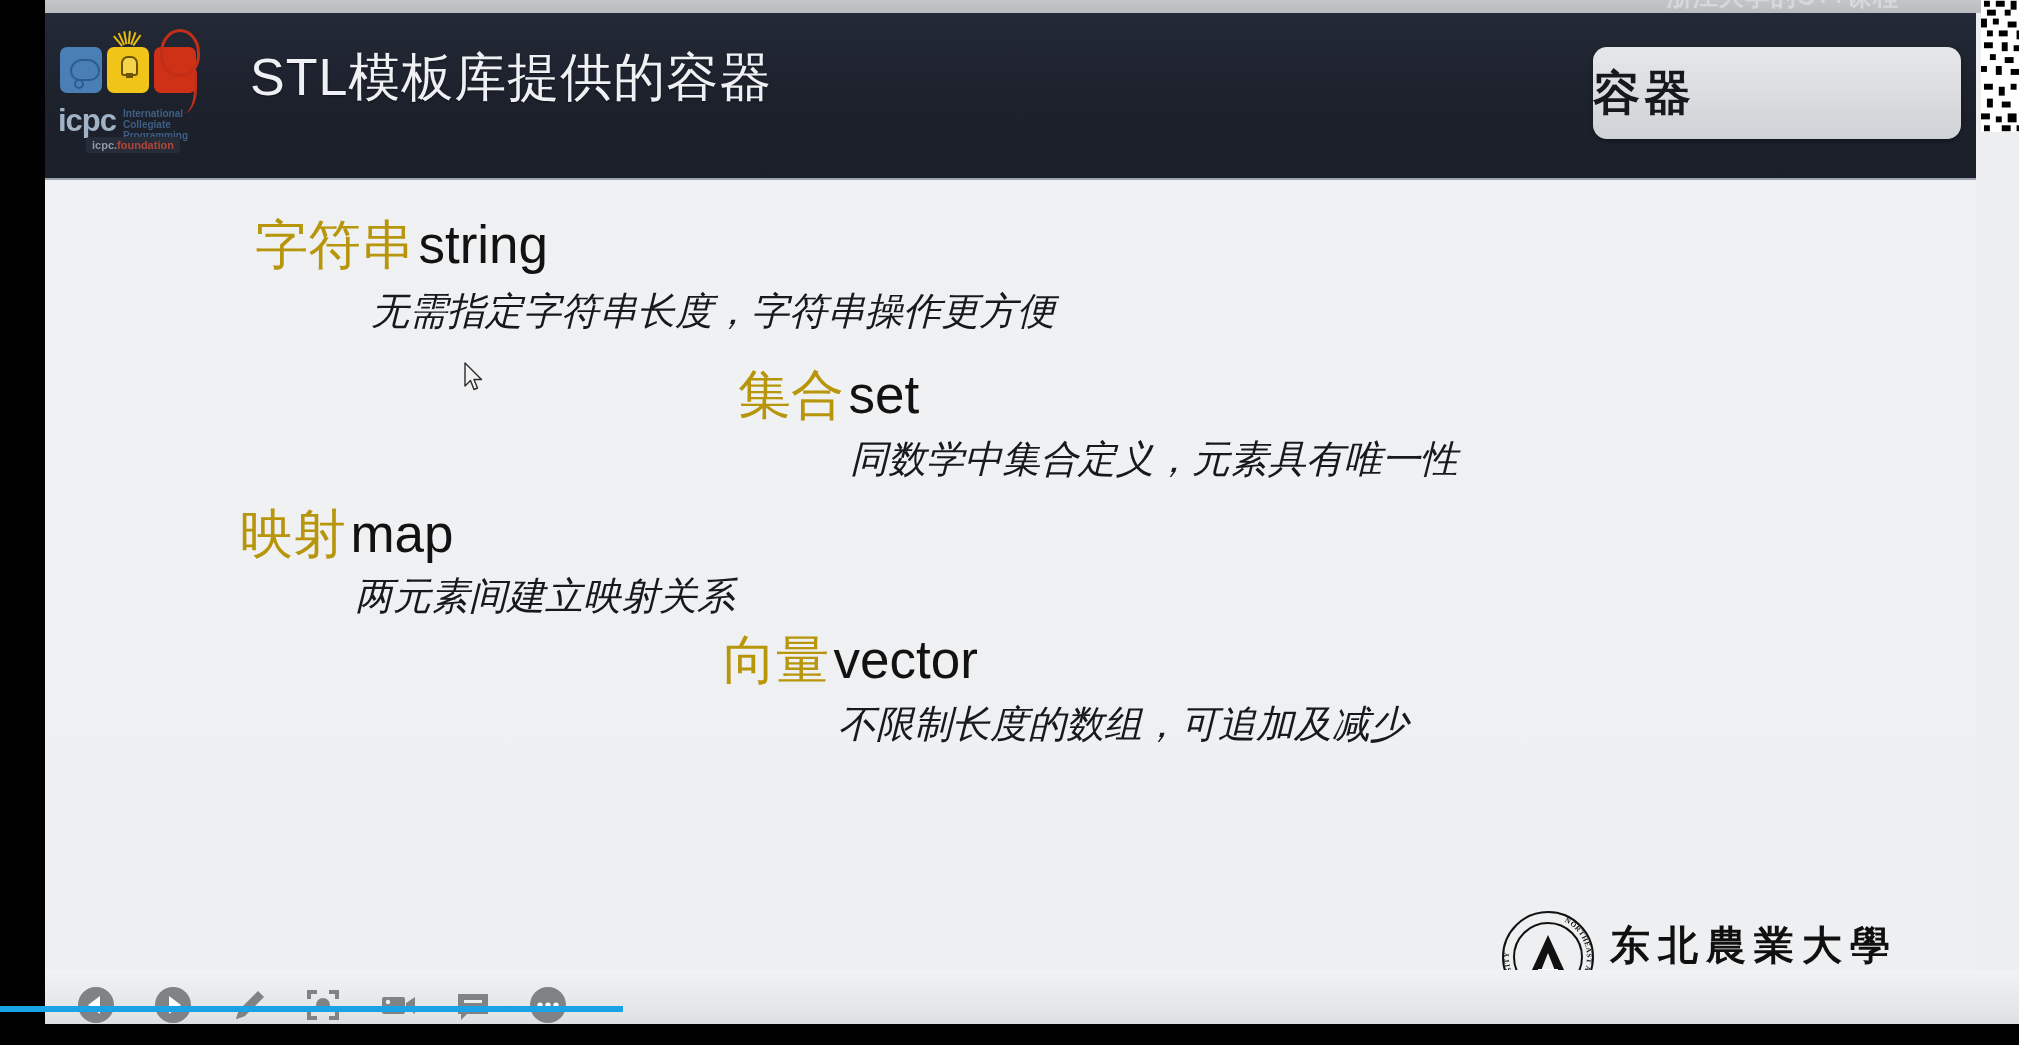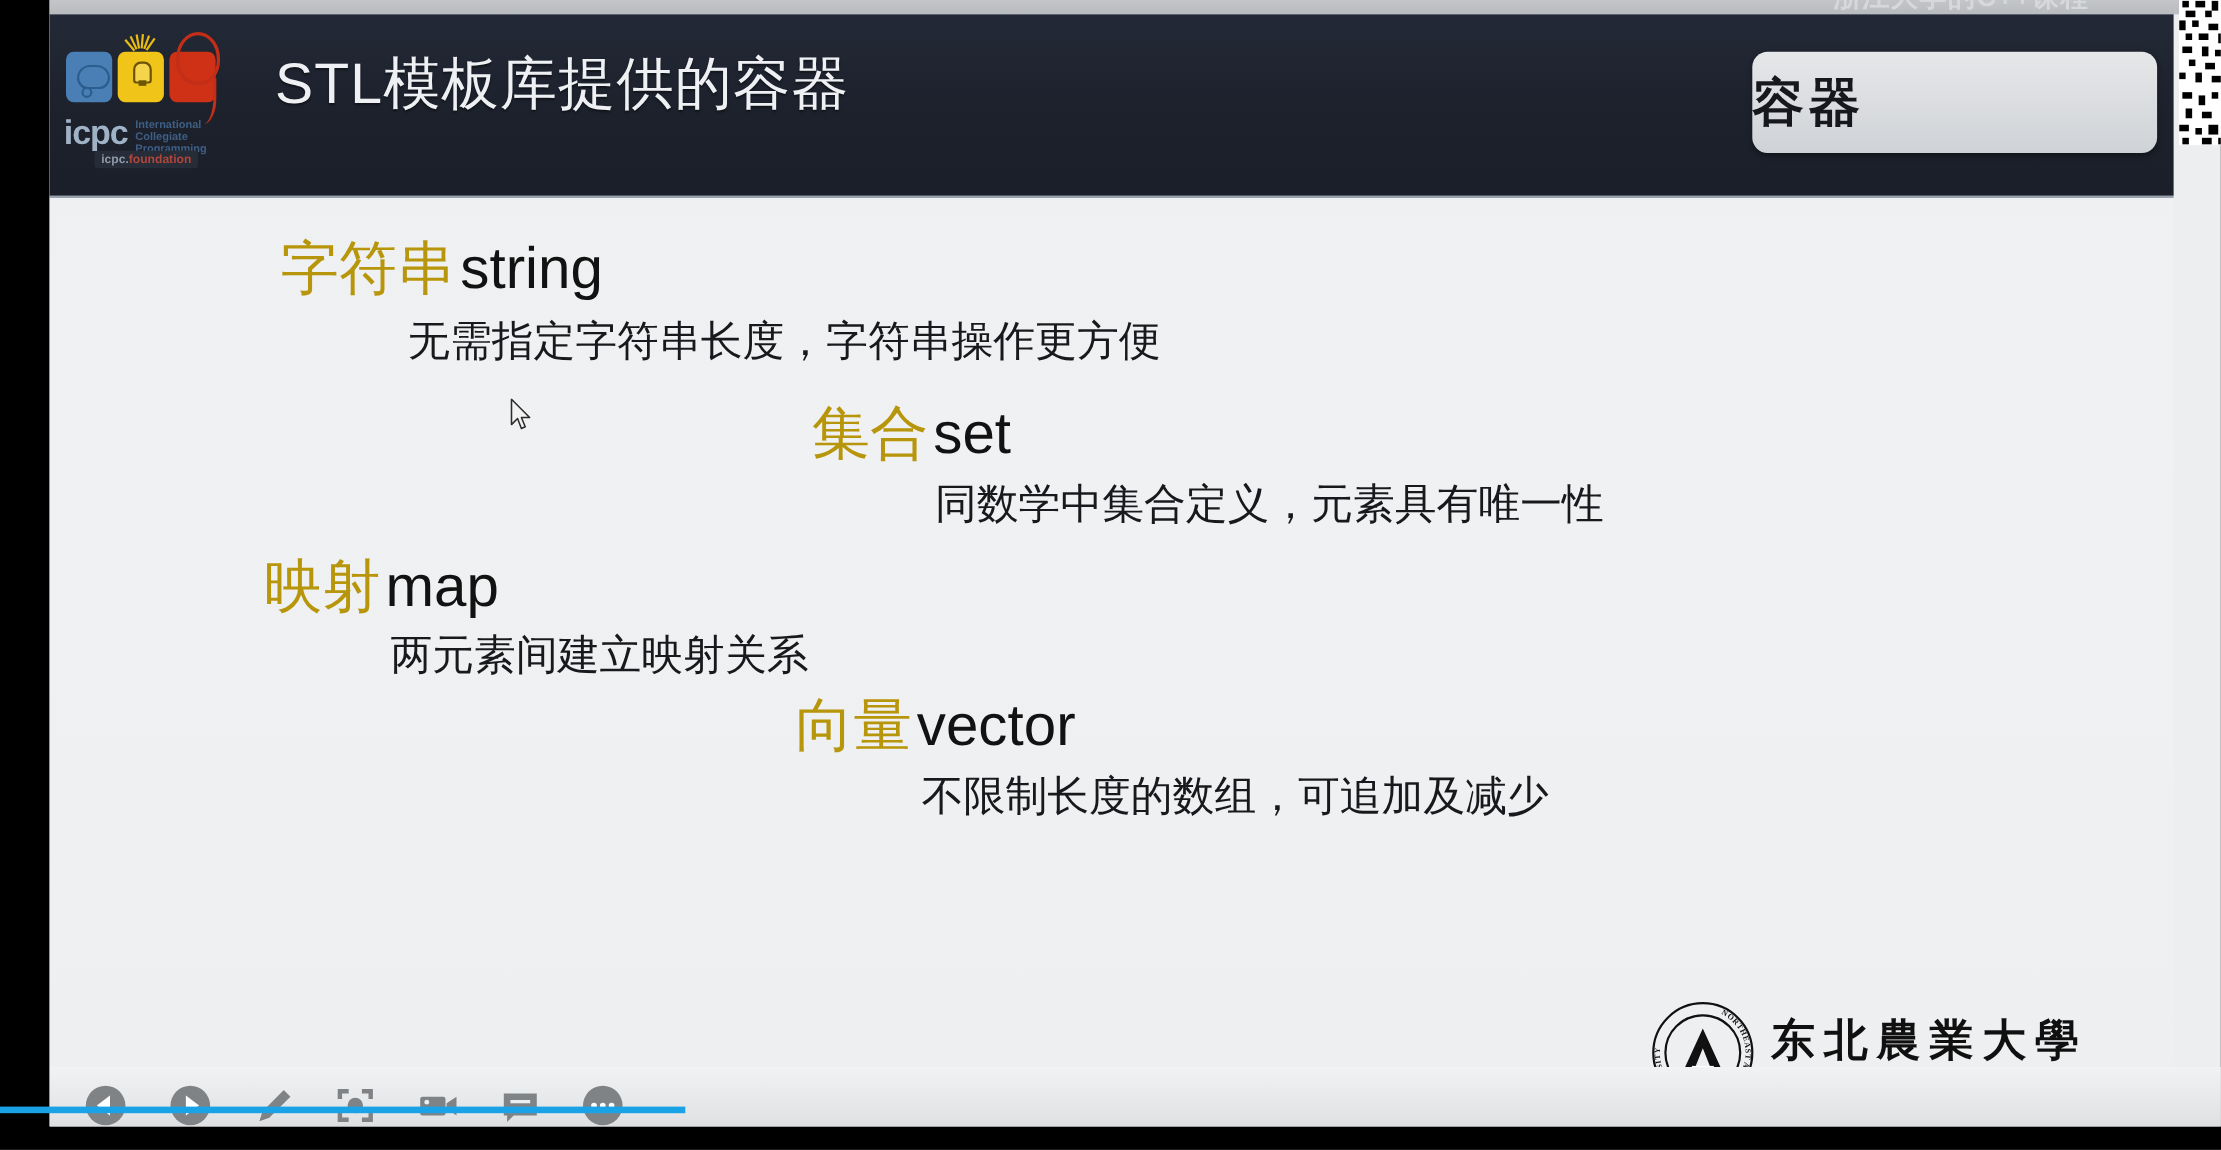--- a/index.html
+++ b/index.html
@@ -240,20 +240,21 @@
     line-height: 60px;
     color: #121212;
     font-weight: 400;
   }
   .entry .desc {
     font-size: 38px;
     line-height: 48px;
     color: #17191c;
     font-weight: 400;
     white-space: nowrap;
+    font-style: italic;
   }
 
   
   #entry-string { left: 186px; top: 35px; margin-left: 24px; }
   #entry-string .desc { margin-left: 116px; margin-top: 12px; }
 
   #entry-set { left: 693px; top: 185px; }
   #entry-set .desc { margin-left: 112px; margin-top: 10px; }
 
   #entry-map { left: 195px; top: 324px; }

